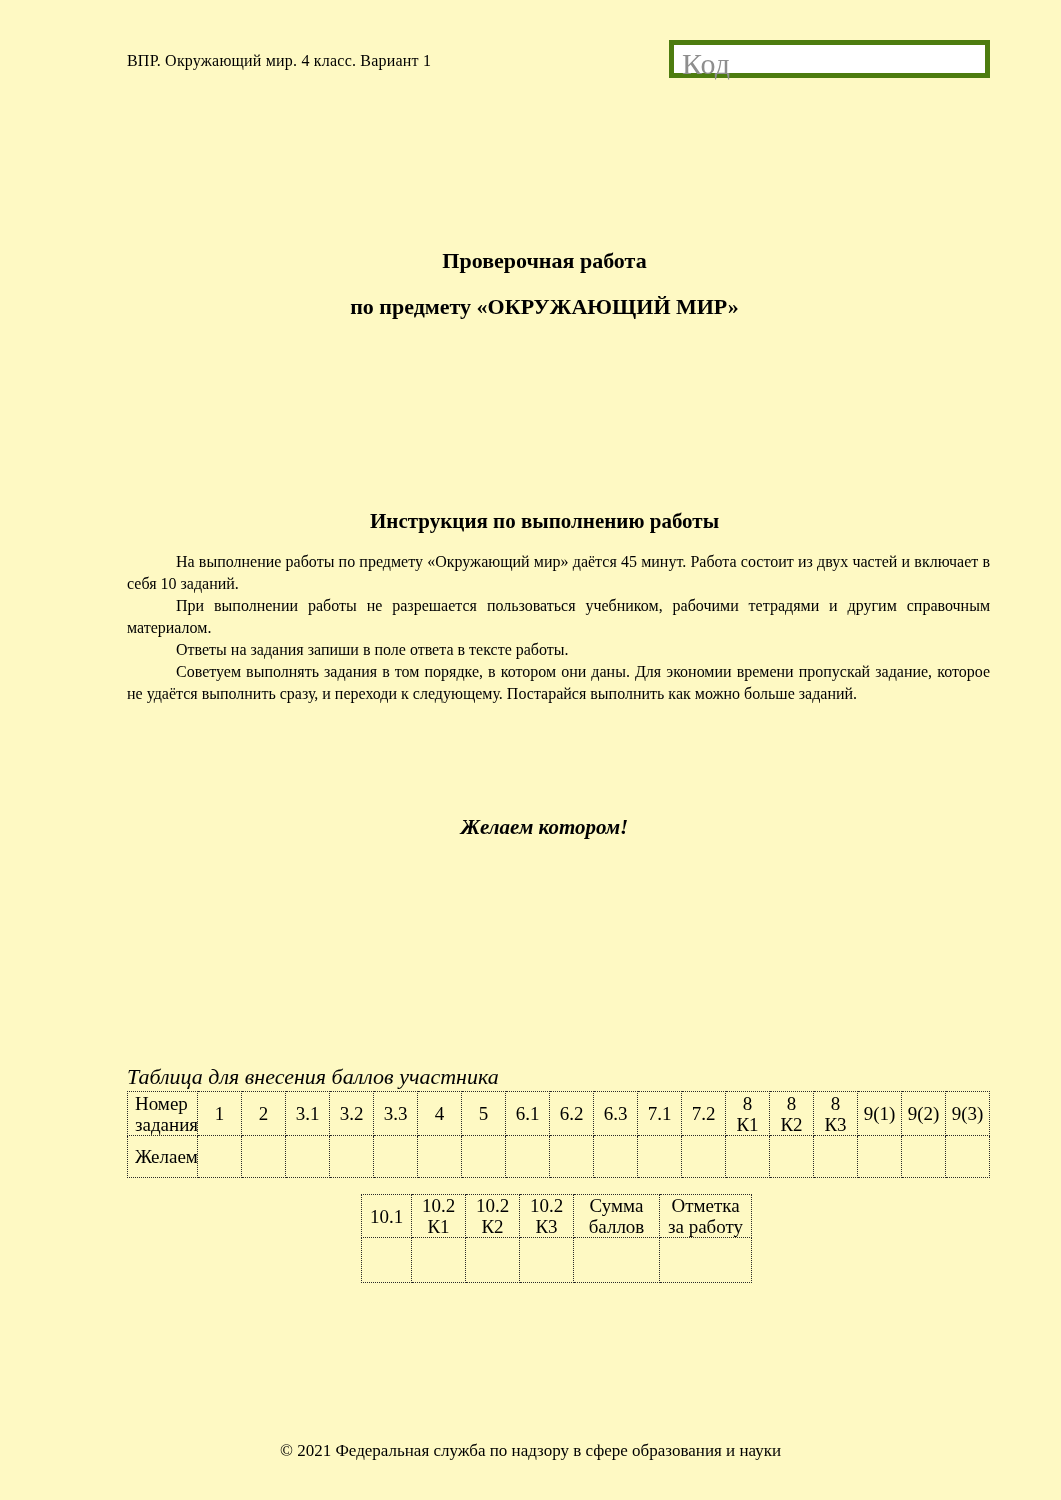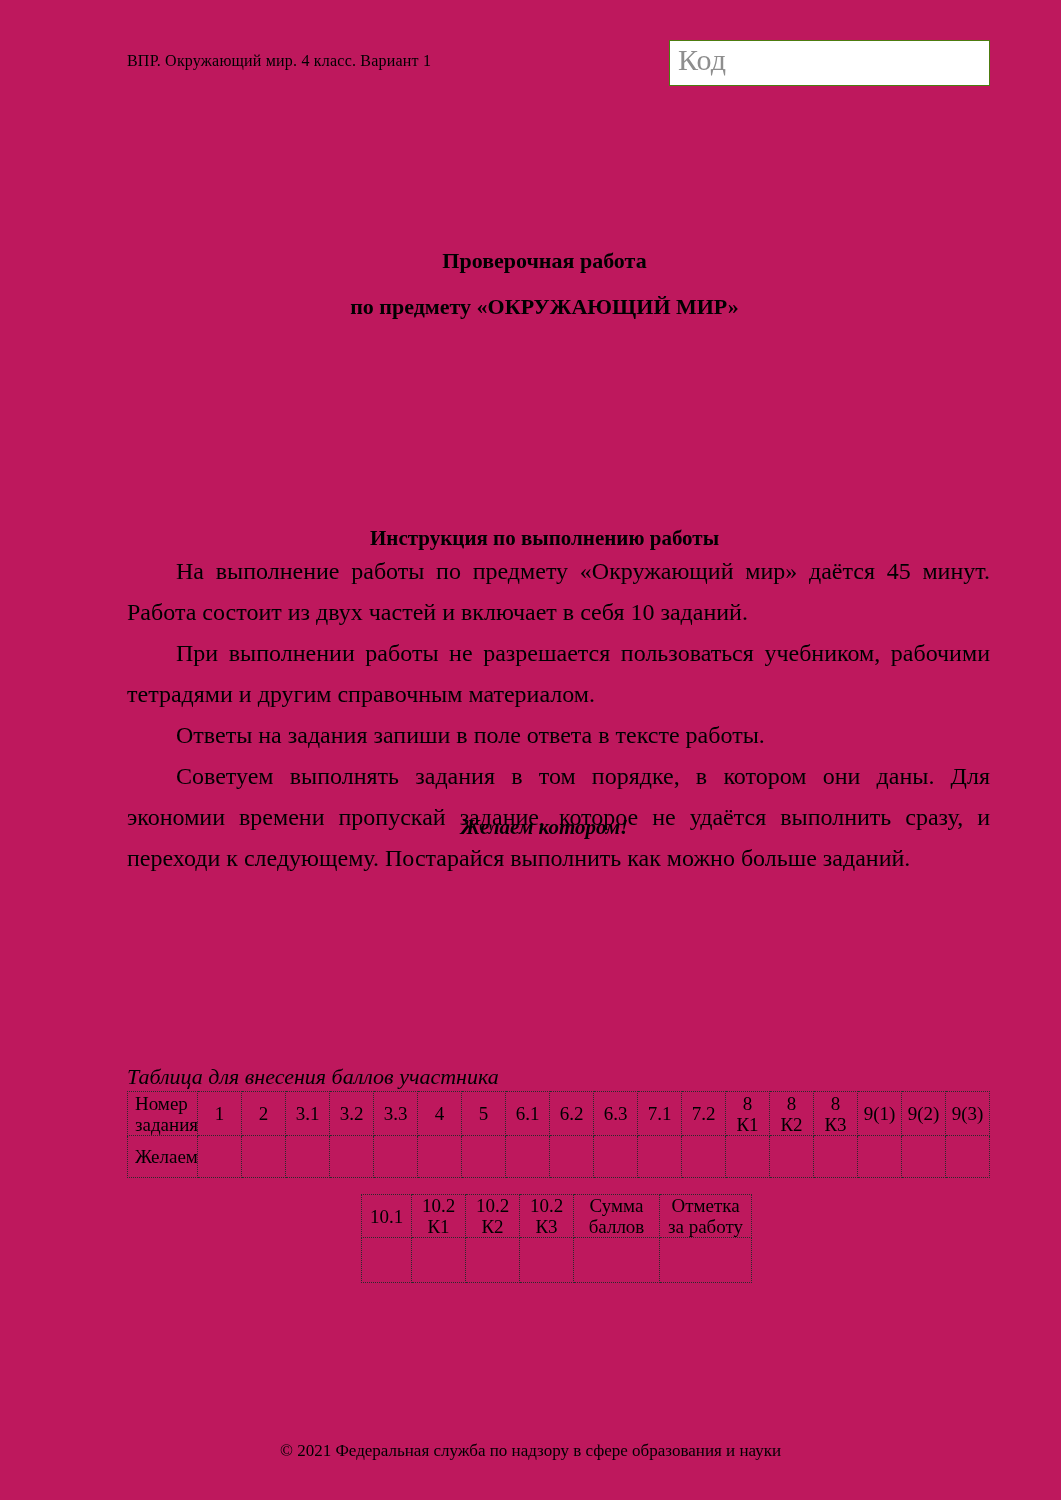--- a/index.html
+++ b/index.html
@@ -1,35 +1,35 @@
 <!DOCTYPE html>
 <html><head>
 <meta charset="utf-8">
 <style>
   * { margin:0; padding:0; box-sizing:border-box; }
   html,body { background:#e8e8e8; }
   .page {
     position:relative;
     width:1061px; height:1500px;
     margin:0 auto;
-    background:#be185d;
+    background:#fef9c3;
     font-family:"Liberation Serif","DejaVu Serif",serif;
     color:#000;
     overflow:hidden;
   }
 
   
   .hdr-left {
     position:absolute; left:127px; top:52px;
     font-size:16px; letter-spacing:0.2px;
   }
   .code-box {
     position:absolute; right:71px; top:40px;
-    width:321px; height:46px;
-    border:1px solid #4d7c0f;
+    width:321px; height:38px;
+    border:5px solid #4d7c0f;
     background:#fff;
   }
   .code-box span {
     display:block;
     padding-left:8px;
     font-size:30px; line-height:37px;
     color:#8e8e8e;
   }
 
   
@@ -37,29 +37,29 @@
     position:absolute; left:99px; right:71px; top:238px;
     text-align:center; font-weight:bold;
     font-size:22px; line-height:46px;
   }
   .grade-block {
     position:absolute; left:99px; right:71px; top:365px;
     text-align:center; font-weight:bold;
     font-size:22px; line-height:36px;
   }
   .instr-heading {
-    position:absolute; left:99px; right:71px; top:526px;
+    position:absolute; left:99px; right:71px; top:509px;
     text-align:center; font-weight:bold;
     font-size:21px;
   }
 
   
   .body-text {
     position:absolute; left:127px; width:863px; top:551px;
-    font-size:24px; line-height:41px;
+    font-size:16px; line-height:22px;
     text-align:justify;
   }
   .body-text p { text-indent:49px; }
 
   .wish {
     position:absolute; left:99px; right:71px; top:815px;
     text-align:center; font-weight:bold; font-style:italic;
     font-size:21px;
   }
 

